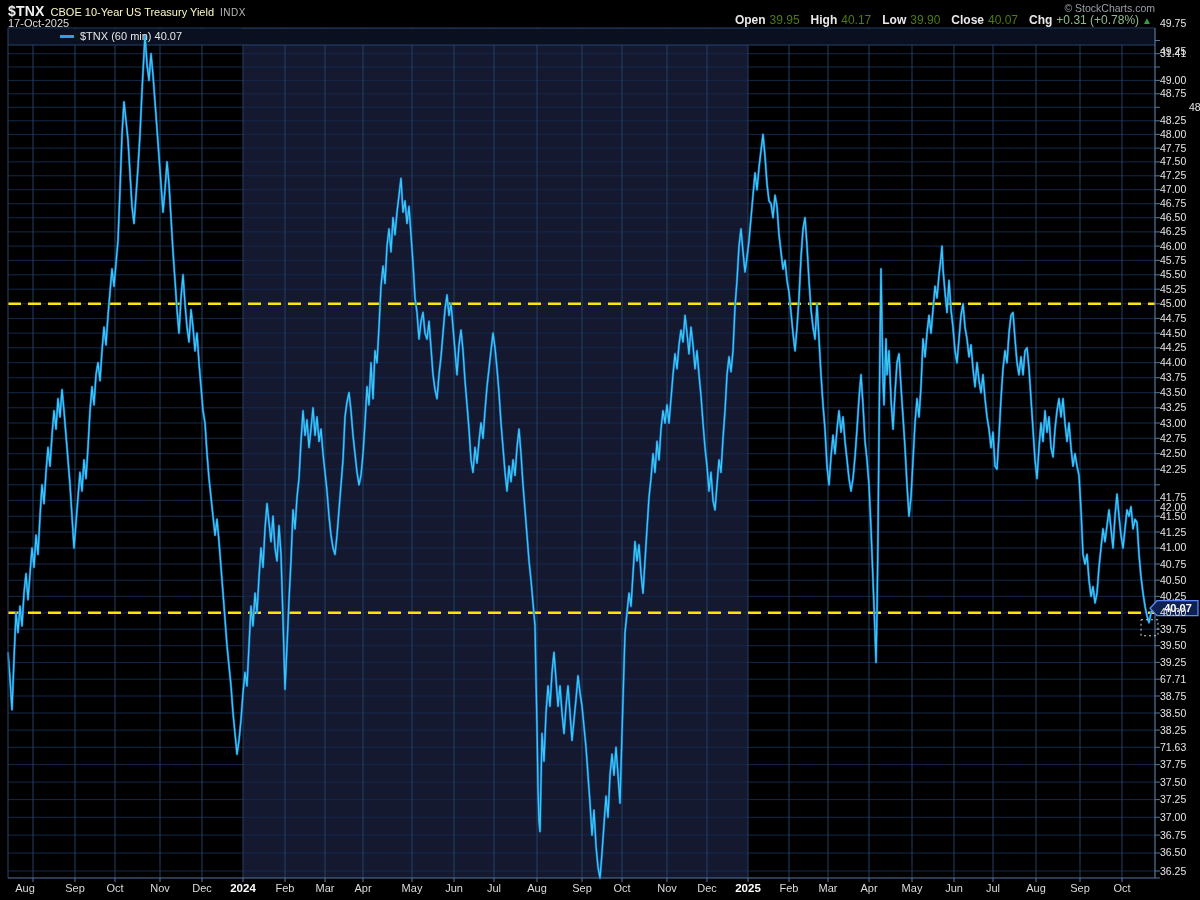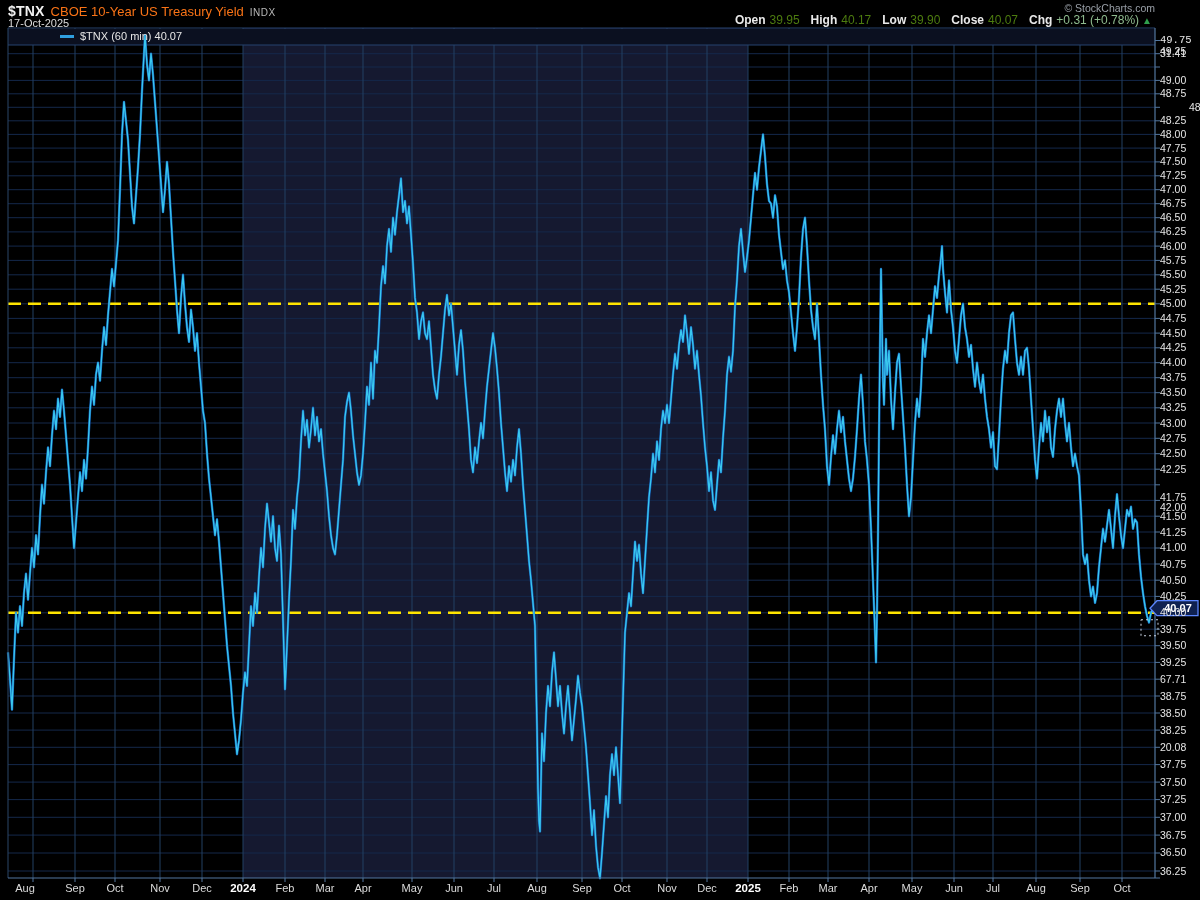--- a/index.html
+++ b/index.html
@@ -1,20 +1,20 @@
 <!DOCTYPE html>
 <html><head>
 <meta charset="utf-8">
 <style>
   html,body{margin:0;padding:0;background:#000;}
   .stage{position:relative;width:1200px;height:900px;background:#000;overflow:hidden;
          font-family:"Liberation Sans","DejaVu Sans",sans-serif;}
   .titlebar{position:absolute;left:8px;top:3px;display:flex;align-items:baseline;white-space:nowrap;}
   .sym{font-size:14px;font-weight:bold;color:#f2f2f2;letter-spacing:.2px;}
-  .ttl{font-size:13px;color:#f97316;margin-left:6px;}
+  .ttl{font-size:11px;color:#fef9c3;margin-left:6px;}
   .exch{font-size:10px;color:#b9b9b9;margin-left:6px;letter-spacing:.5px;}
   .date{position:absolute;left:8px;top:17px;font-size:11px;color:#dcdcdc;}
   .copy{position:absolute;top:2px;right:45px;font-size:10.5px;color:#9aa0a8;}
   .ohlc{position:absolute;top:13px;right:48px;display:flex;gap:11px;font-size:12px;align-items:baseline;white-space:nowrap;}
   .ohlc .lab{font-weight:bold;color:#e9e9e9;margin-right:4px;}
   .ohlc .val{color:#4d7c0f;}
   .ohlc .chg-val{color:#8fbc8f;}
   .arrow{color:#2fa04c;font-size:10px;margin-left:3px;}
   .legendtext{position:absolute;left:60px;top:30px;display:flex;align-items:center;font-size:11px;color:#e6e6e6;white-space:nowrap;}
   .swatch{display:inline-block;width:14px;height:3px;background:#2f9fe0;margin-right:6px;}
@@ -231,21 +231,21 @@
   </div>
 
   <div class="pricetag" style="top: 600.663px;">40.07</div>
 <div class="ylab" style="top: 865.5px;">36.25</div>
     <div class="ylab" style="top: 847.47px;">36.50</div>
     <div class="ylab" style="top: 829.562px;">36.75</div>
     <div class="ylab" style="top: 811.776px;">37.00</div>
     <div class="ylab" style="top: 794.11px;">37.25</div>
     <div class="ylab" style="top: 776.562px;">37.50</div>
     <div class="ylab" style="top: 759.13px;">37.75</div>
-    <div class="ylab" style="top: 741.814px;">20.08</div>
+    <div class="ylab" style="top: 741.814px;">71.63</div>
     <div class="ylab" style="top: 724.611px;">38.25</div>
     <div class="ylab" style="top: 707.52px;">38.50</div>
     <div class="ylab" style="top: 690.54px;">38.75</div>
     <div class="ylab" style="top: 673.669px;">67.71</div>
     <div class="ylab" style="top: 656.906px;">39.25</div>
     <div class="ylab" style="top: 640.249px;">39.50</div>
     <div class="ylab" style="top: 623.698px;">39.75</div>
     <div class="ylab" style="top: 607.25px;">40.00</div>
     <div class="ylab" style="top: 590.905px;">40.25</div>
     <div class="ylab" style="top: 574.66px;">40.50</div>
@@ -278,21 +278,21 @@
     <div class="ylab" style="top: 170.258px;">47.25</div>
     <div class="ylab" style="top: 156.414px;">47.50</div>
     <div class="ylab" style="top: 142.643px;">47.75</div>
     <div class="ylab" style="top: 128.943px;">48.00</div>
     <div class="ylab" style="top: 115.315px;">48.25</div>
     <div class="ylab" style="top: 101.757px; margin-left: 29px;">48.50</div>
     <div class="ylab" style="top: 88.2693px;">48.75</div>
     <div class="ylab" style="top: 74.8502px;">49.00</div>
     <div class="ylab" style="top: 46px;">49.25</div>
     <div class="ylab" style="top: 48.2163px;">31.41</div>
-    <div class="ylab" style="top: 35px; font-family: Liberation Mono, monospace;">49.75</div>
+    <div class="ylab" style="top: 18px;">49.75</div>
     <div class="xlab" style="left: 25px;">Aug</div>
     <div class="xlab" style="left: 75px;">Sep</div>
     <div class="xlab" style="left: 115px;">Oct</div>
     <div class="xlab" style="left: 160px;">Nov</div>
     <div class="xlab" style="left: 202px;">Dec</div>
     <div class="xlab year" style="left: 243px;">2024</div>
     <div class="xlab" style="left: 285px;">Feb</div>
     <div class="xlab" style="left: 325px;">Mar</div>
     <div class="xlab" style="left: 363px;">Apr</div>
     <div class="xlab" style="left: 412px;">May</div>

